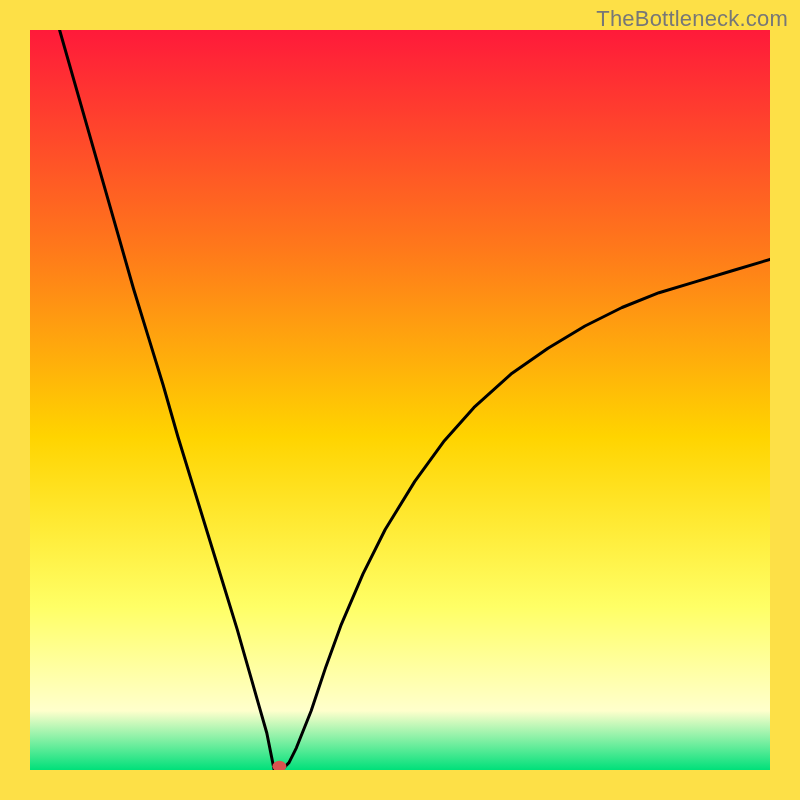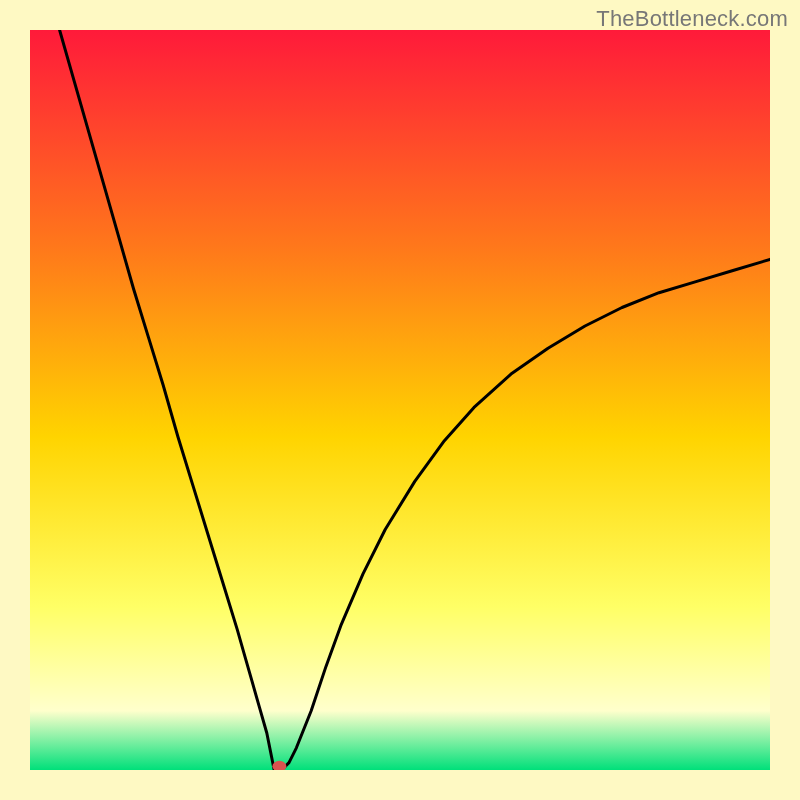--- a/index.html
+++ b/index.html
@@ -7,21 +7,21 @@
     padding: 0;
     width: 800px;
     height: 800px;
     background: #000;
     position: relative;
     font-family: Arial, Helvetica, sans-serif;
   }
   .frame {
     position: absolute;
     inset: 0;
-    background: #fef9c3;
+    background: #fde047;
   }
   .plot-area {
     position: absolute;
     left: 30px;
     top: 30px;
     width: 740px;
     height: 740px;
     overflow: hidden;
   }
   .watermark {

